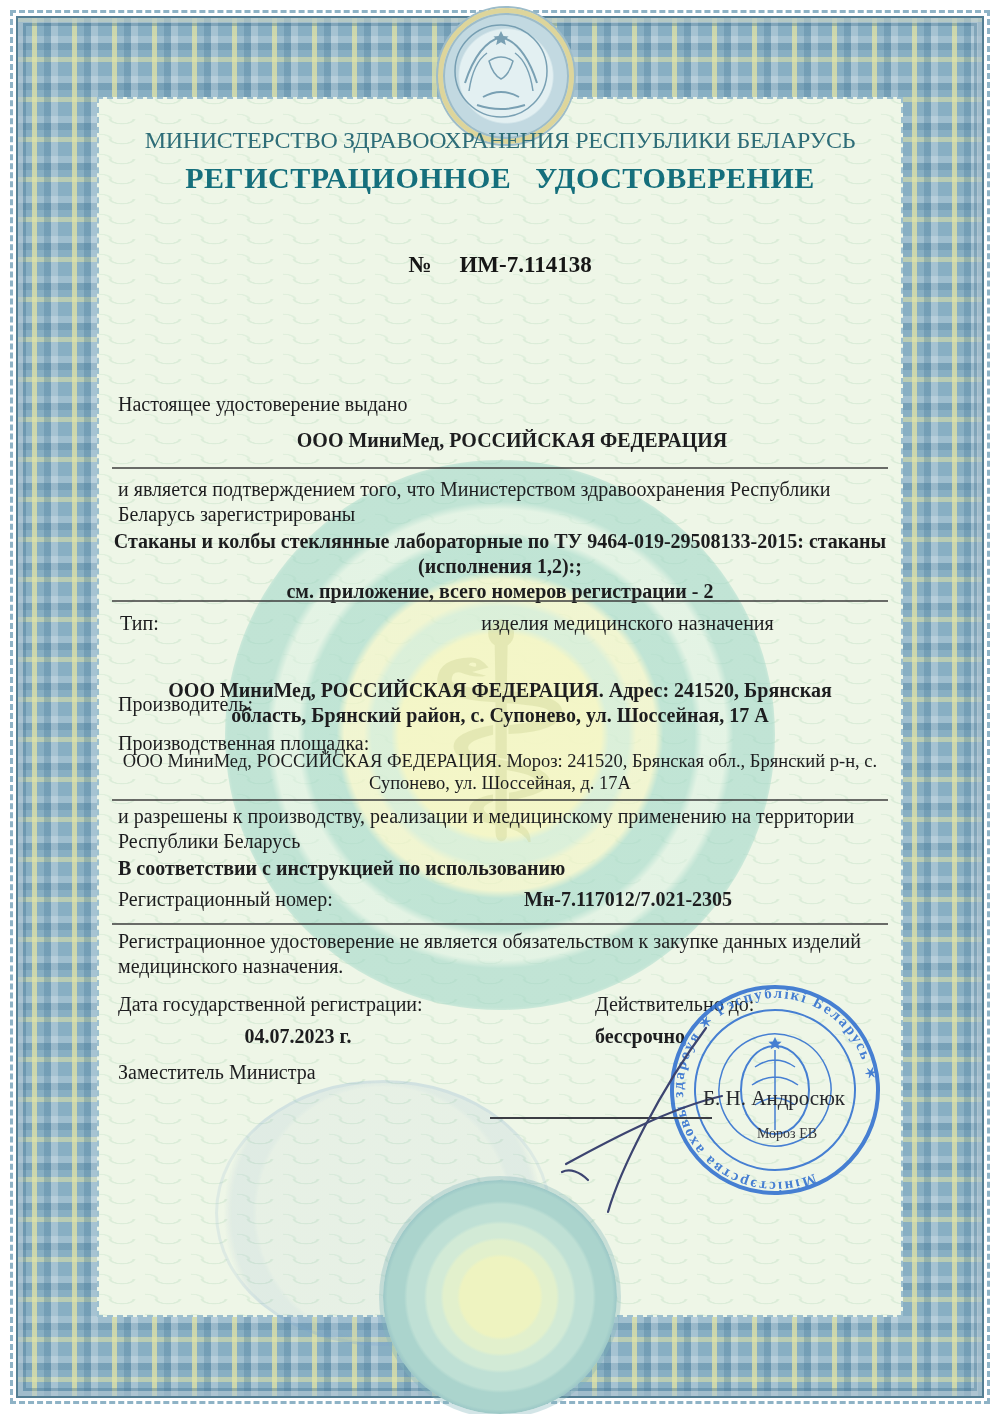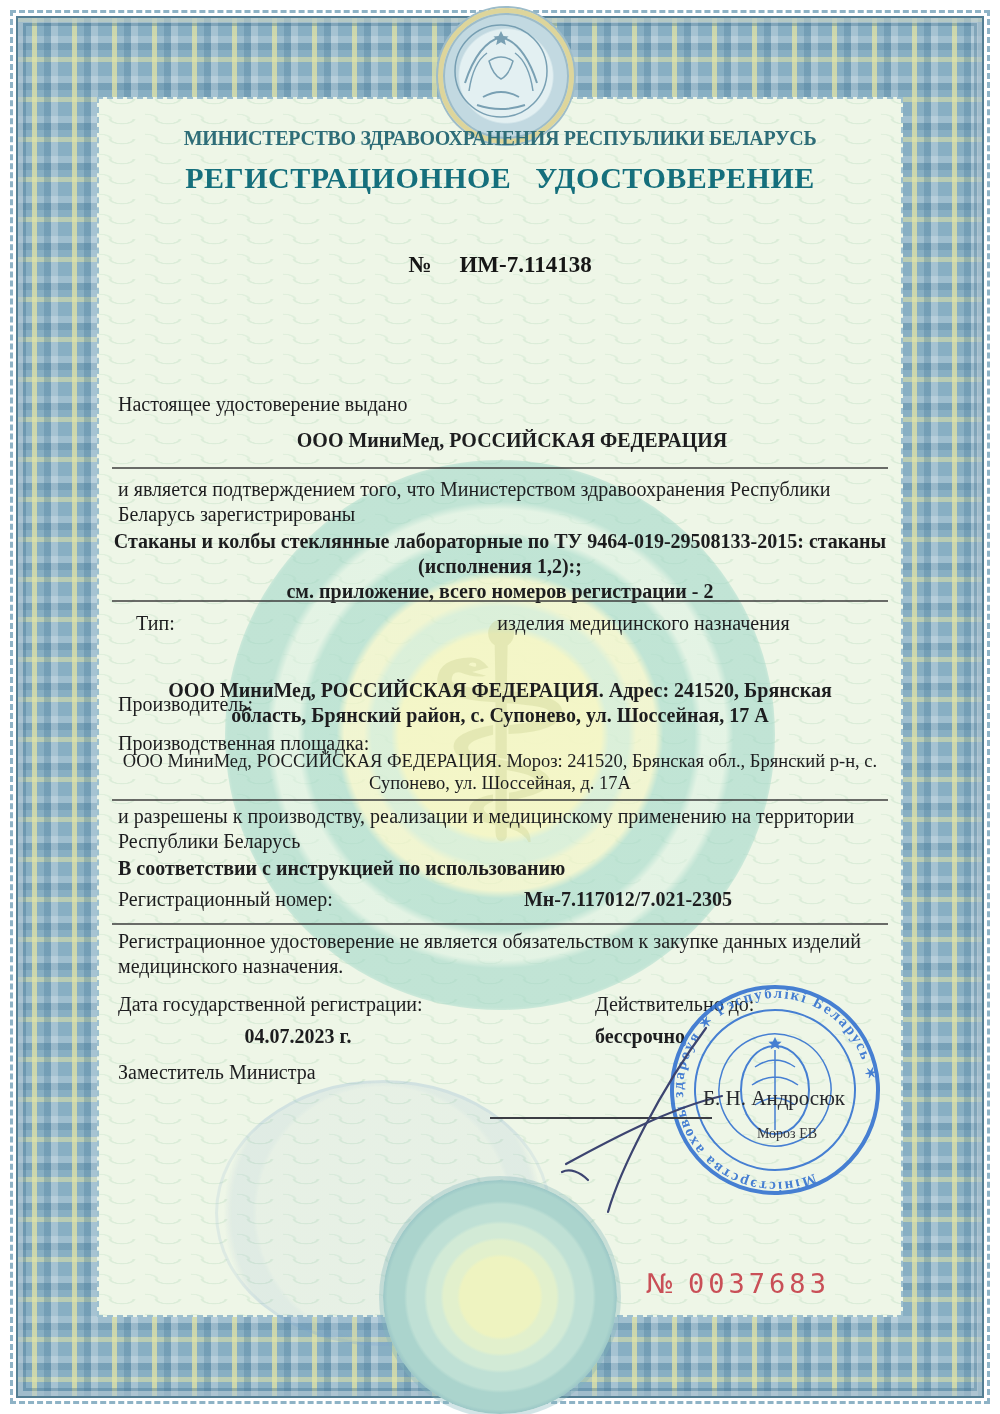--- a/index.html
+++ b/index.html
@@ -56,21 +56,21 @@
       #d2ead6 36% 44%,
       #bfe0d5 46% 56%,
       #abd4cd 58% 68%,
       #9fcac8 70% 78%,
       rgba(159,202,200,.55) 80% 86%,
       rgba(0,0,0,0) 90%);
     box-shadow:0 0 0 4px rgba(130,180,185,.35);}
 
   
   .center{text-align:center;}
-  .ministry{left:100px;top:127px;width:800px;font-size:20px;letter-spacing:-0.3px;color:#2e6d78;font-weight:bold;}
+  .ministry{left:100px;top:127px;width:800px;font-size:24px;letter-spacing:-0.3px;color:#2e6d78;font-weight:normal;}
   .title{left:100px;top:161px;width:800px;font-size:30px;font-weight:bold;color:#156f7c;word-spacing:16px;letter-spacing:.5px;}
   .cert-number{left:100px;top:252px;width:800px;font-size:23px;font-weight:bold;color:#161616;}
   .cert-number .gap{display:inline-block;width:28px;}
   .body-text{font-size:20px;line-height:25px;}
   .small-text{font-size:18.5px;line-height:22px;}
   .bold{font-weight:bold;}
   .divider{height:2px;background:rgba(60,60,60,.75);}
 
   .row{display:flex;}
   .row .lbl{width:250px;flex:none;}
@@ -123,21 +123,21 @@
 
   <div class="abs divider" style="left:112px;top:467px;width:776px;"></div>
 
   <div class="abs body-text" style="left:118px;top:477px;width:780px;">и является подтверждением того, что Министерством здравоохранения Республики Беларусь зарегистрированы</div>
 
   <div class="abs body-text bold center" style="left:110px;top:529px;width:780px;">Стаканы и колбы стеклянные лабораторные по ТУ 9464-019-29508133-2015: стаканы (исполнения 1,2):;</div>
   <div class="abs body-text bold center" style="left:110px;top:579px;width:780px;">см. приложение, всего номеров регистрации  - 2</div>
 
   <div class="abs divider" style="left:112px;top:600px;width:776px;"></div>
 
-  <div class="abs body-text row" style="left:136px;top:611px;width:770px;gap:35px;">
+  <div class="abs body-text row" style="left:120px;top:611px;width:770px;gap:35px;">
     <span class="lbl">Тип:</span>
     <span class="val">изделия медицинского назначения</span>
   </div>
 
   <div class="abs body-text" style="left:118px;top:648px;width:770px;margin-top:44px;">Производитель:</div>
   <div class="abs body-text bold center" style="left:130px;top:678px;width:740px;">ООО МиниМед, РОССИЙСКАЯ ФЕДЕРАЦИЯ. Адрес: 241520, Брянская область, Брянский район, с. Супонево, ул. Шоссейная, 17 А</div>
 
   <div class="abs body-text" style="left:118px;top:731px;width:770px;">Производственная площадка:</div>
   <div class="abs small-text center" style="left:105px;top:750px;width:790px;">ООО МиниМед, РОССИЙСКАЯ ФЕДЕРАЦИЯ. Мороз: 241520, Брянская обл., Брянский р-н, с. Супонево, ул. Шоссейная, д. 17А</div>
 
@@ -191,17 +191,14 @@
       <path d="M138 212 C150 170 190 90 236 28"></path>
       <path d="M96 164 C140 140 200 108 252 96"></path>
       <path d="M118 180 C110 172 100 168 92 172"></path>
     </g>
   </svg>
   <div class="abs signer-name">Б. Н. Андросюк</div>
   <div class="abs signer-note">Мороз ЕВ</div>
 
   <div class="abs rosette"></div>
 
-  <div class="abs serial">
-    <span class="no-sign">№</span><span>0037683</span>
-  </div>
 
 </div>
 
 </body></html>

